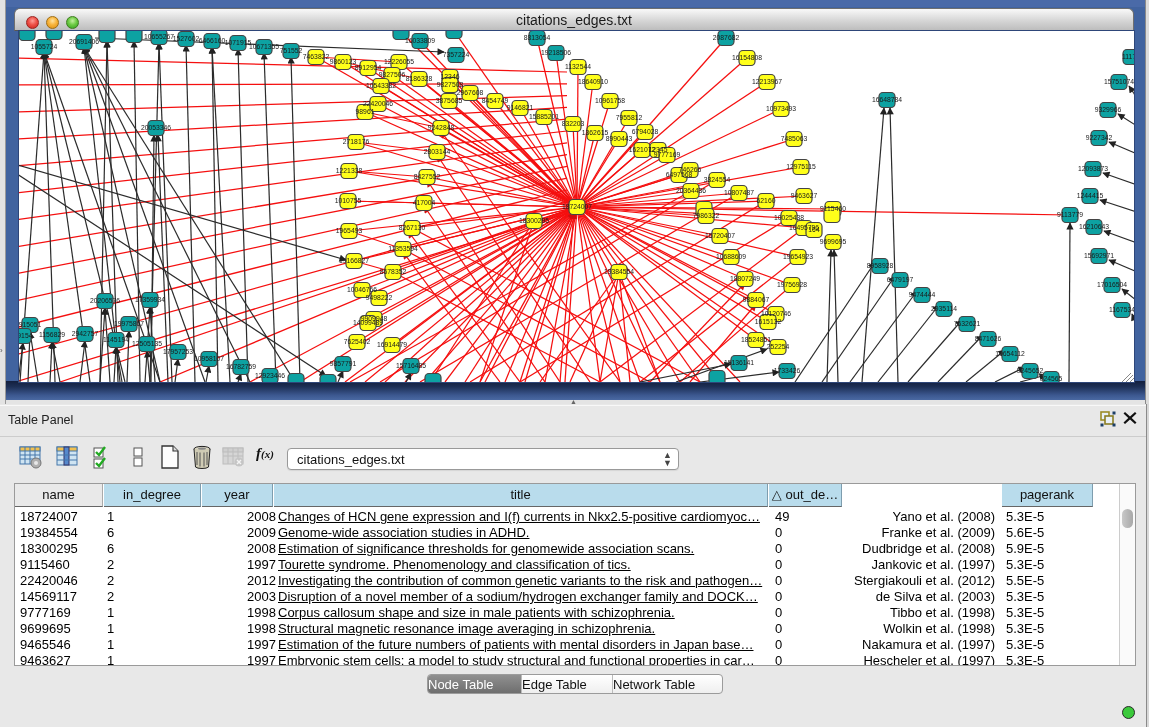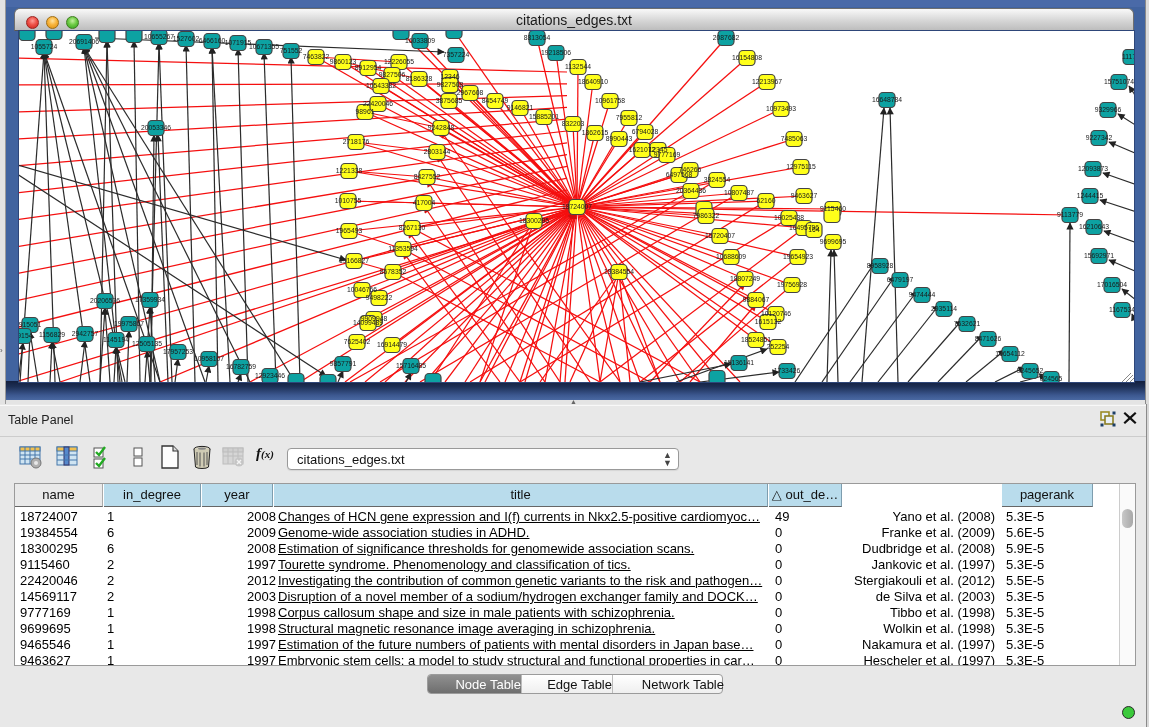--- a/index.html
+++ b/index.html
@@ -53,21 +53,21 @@
 .c-title { left:264px; width:496px;text-decoration:underline; }
 .c-out { left:761px; }
 .c-short { right:140px; text-align:right; }
 .c-pr { left:992px; }
 #vscroll { position:absolute; z-index:2; left:1119px; top:484px; width:16px; height:181px; background:#fafafa; border-left:1px solid #ccc; }
 #vthumb { position:absolute; left:2px; top:25px; width:11px; height:19px; border-radius:6px; background:linear-gradient(90deg,#c8c8c8,#a8a8a8); }
 
 
 #tabs { position:absolute; left:427px; top:674px; width:296px; height:20px; border:1px solid #9b9b9b; border-radius:4px;
   background:linear-gradient(#ffffff,#efefef); font-size:13px; color:#111; }
-#tabs .seg { position:absolute; top:0; height:18px; text-align:right; padding-top:2px; }
+#tabs .seg { position:absolute; top:0; height:18px; text-align:left; padding-top:2px; }
 #tabs .sel { background:linear-gradient(#909090,#6e6e6e); color:#fff; border-radius:3px 0 0 3px; }
 #memory { position:absolute; right:34px; top:749px; font-size:11px; color:#222; }
 #memdot { position:absolute; right:14px; top:706px; width:13px; height:13px; border-radius:50%; background:#3bc93b; border:1.5px solid #2a2a2a; }
 </style></head>
 <body>
 <div id="app">
   <div id="desk">
     <div class="topline"></div>
     <div class="botband"></div>
     <div class="botgray"></div>

